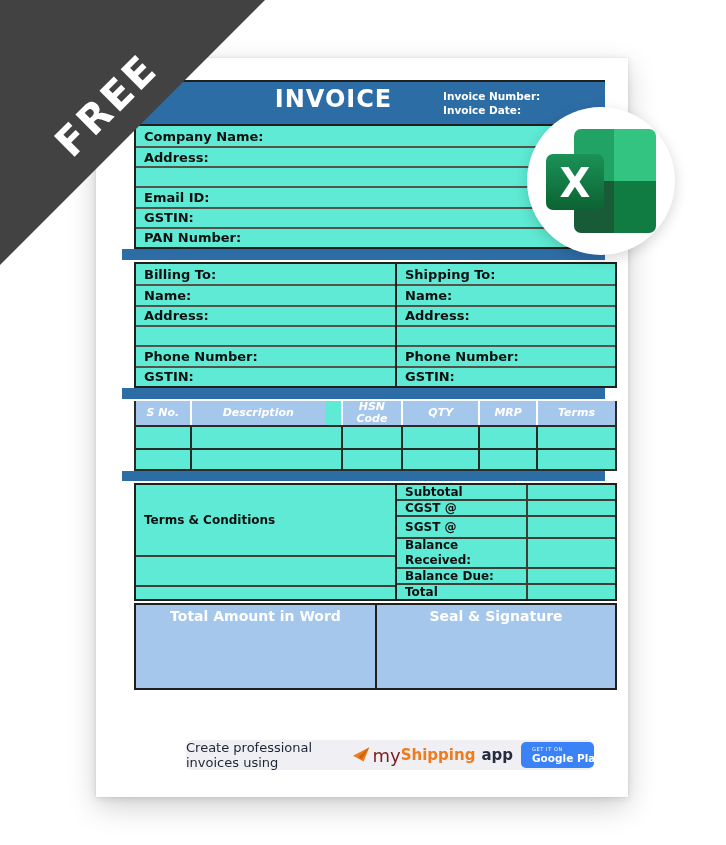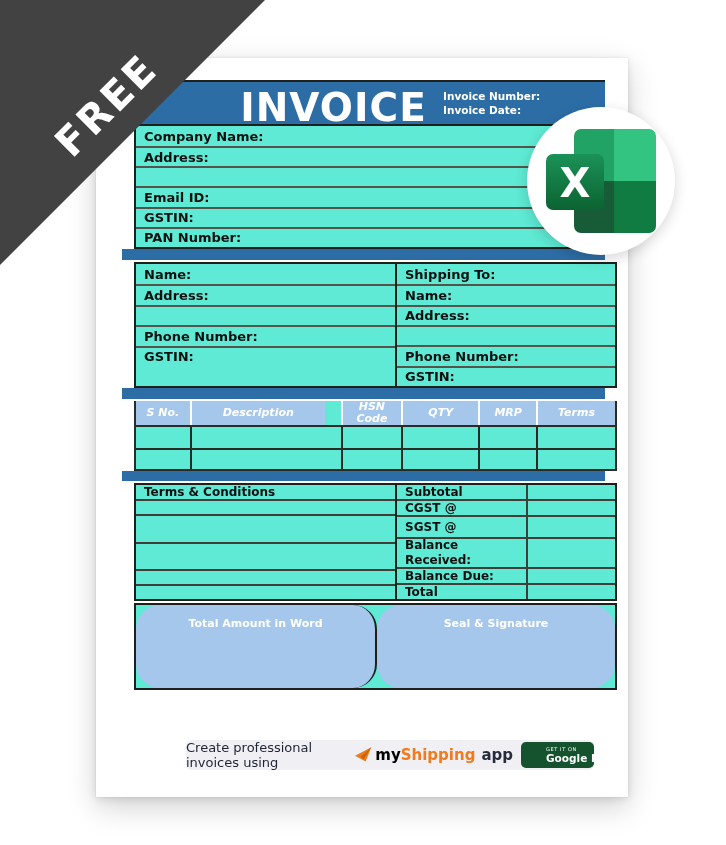--- a/index.html
+++ b/index.html
@@ -14,21 +14,21 @@
   }
   .content { position: absolute; left: 26px; top: 0; width: 483px; }
 
   
   .hdr-bar {
     position: absolute; left: 0; top: 22px; width: 483px; height: 44px;
     background: #2D6DA6; border-top: 2px solid #1f1f1c;
   }
   .hdr-title {
     position: absolute; left: 0; right: 60px; top: 3px; text-align: center;
-    color: #fff; font-size: 39px; font-weight: bold; letter-spacing: 1px;
+    color: #fff; font-size: 24px; font-weight: bold; letter-spacing: 1px;
   }
   .hdr-fields { position: absolute; left: 321px; top: 50%; transform: translateY(-50%); }
   .hdr-fields div { color: #fff; font-size: 10.5px; font-weight: bold; line-height: 14px; white-space: nowrap; }
 
   
   .sec { position: absolute; left: 12px; width: 483px; background: #5eead4; }
   .row { display: flex; align-items: center; padding-left: 8px; font-size: 13px; font-weight: bold; color: #0f0f0f; }
   .row + .row { border-top: 2px solid #55544a; }
 
   .company { top: 66px; border: 2px solid #1f1f1c; border-top: 2px solid #1f1f1c; }
@@ -57,53 +57,53 @@
   .i-brow { display: flex; height: 21px; }
   .i-brow + .i-brow { border-top: 2px solid #2b2b26; }
   .i-bcell { height: 100%; }
   .i-bcell + .i-bcell { border-left: 2px solid #2b2b26; }
   .w0 { width: 56px; } .w1 { width: 140px; } .w2 { width: 63px; margin-left: 16px; }
   .w3 { width: 80px; } .w4 { width: 60px; } .w5 { width: 82px; }
 
   
   .totals { top: 425px; height: 118px; border: 2px solid #1f1f1c; display: flex; }
   .terms { width: 261px; border-right: 2px solid #1f1f1c; display: flex; flex-direction: column; }
-  .terms .t-row { padding-left: 8px; font-size: 12px; font-weight: bold; color: #0f0f0f; display: flex; align-items: center; }
+  .terms .t-row { padding-left: 8px; font-size: 12px; font-weight: bold; color: #0f0f0f; display: flex; align-items: center; margin-top: 28px; }
   .terms .t-row + .t-row { border-top: 2px solid #3e3d36; }
   .t-rows { flex: 1; display: flex; flex-direction: column; }
   .t-row { display: flex; }
   .t-rows .t-row + .t-row { border-top: 2px solid #3e3d36; }
   .t-label { width: 131px; padding-left: 8px; font-size: 12px; font-weight: bold; color: #0f0f0f; display: flex; align-items: center; border-right: 2px solid #3e3d36; }
   .t-label .wrap-narrow { display: inline-block; max-width: 74px; line-height: 15px; }
   .t-value { flex: 1; }
   .h17 { height: 16px; } .h17b { height: 16px; } .h18 { height: 32px; }
   .h31 { height: 30px; } .h17c { height: 16px; } .h18b { height: 17px; }
   .terms .h17 { height: 16px; }
 
   
   .sig { top: 545px; height: 87px; border: 2px solid #1f1f1c; display: flex; }
-  .sig-box { background: #A5C7EB; padding-top: 12px; text-align: center; color: #fff; font-size: 11px; font-weight: bold; border-radius: 24px; }
+  .sig-box { background: #A5C7EB; padding-top: 3px; text-align: center; color: #fff; font-size: 14px; font-weight: bold; }
   .sig-left { width: 241px; border-right: 2px solid #1f1f1c; }
   .sig-right { flex: 1; }
 
   
   .promo {
     position: absolute; left: 64px; top: 682px; width: 408px; height: 30px;
     background: #f0f0f4; border-radius: 6px;
     display: flex; align-items: center; justify-content: center;
   }
   .promo-text { font-size: 13px; font-weight: normal; color: #1e2433; margin-right: 7px; }
   .brand { display: flex; align-items: center; }
   .brand svg { margin-right: 3px; }
-  .brand-my { font-size: 15px; font-weight: bold; color: #000000; }
+  .brand-my { font-size: 18px; font-weight: normal; color: #7f1d1d; }
   .brand-bb { font-size: 15px; font-weight: bold; color: #EF7B1D; }
   .app-word { font-size: 15px; font-weight: bold; color: #262c3e; margin: 0 8px 0 6px; }
   .gp-badge {
-    width: 73px; height: 26px; background: #14532d; border-radius: 5px;
-    display: flex; align-items: center; padding: 0 20px; cursor: pointer;
+    width: 73px; height: 26px; background: #3b82f6; border-radius: 5px;
+    display: flex; align-items: center; padding: 0 6px; cursor: pointer;
   }
   .gp-txt { margin-left: 5px; display: flex; flex-direction: column; justify-content: center; }
   .gp-line1 { color: #fff; font-size: 5px; letter-spacing: 0.6px; line-height: 6px; }
   .gp-line2 { color: #fff; font-size: 10.5px; font-weight: bold; line-height: 12px; white-space: nowrap; }
 
   
   .ribbon {
     position: absolute; left: 0; top: 0; width: 280px; height: 280px;
     background: #424242;
     -webkit-clip-path: polygon(0 0, 265px 0, 0 265px);
@@ -159,20 +159,23 @@
           </div>
         <div class="row">
             <span>PAN Number:</span>
           </div>
       </div>
 
       <div class="bluebar bar2"></div>
 
       <div class="sec billing">
         <div class="bill-col">
+          <div class="row">
+              <span>Billing To:</span>
+            </div>
           <div class="row">
               <span>Name:</span>
             </div>
           <div class="row">
               <span>Address:</span>
             </div>
           <div class="row">
               <span></span>
             </div>
           <div class="row">

